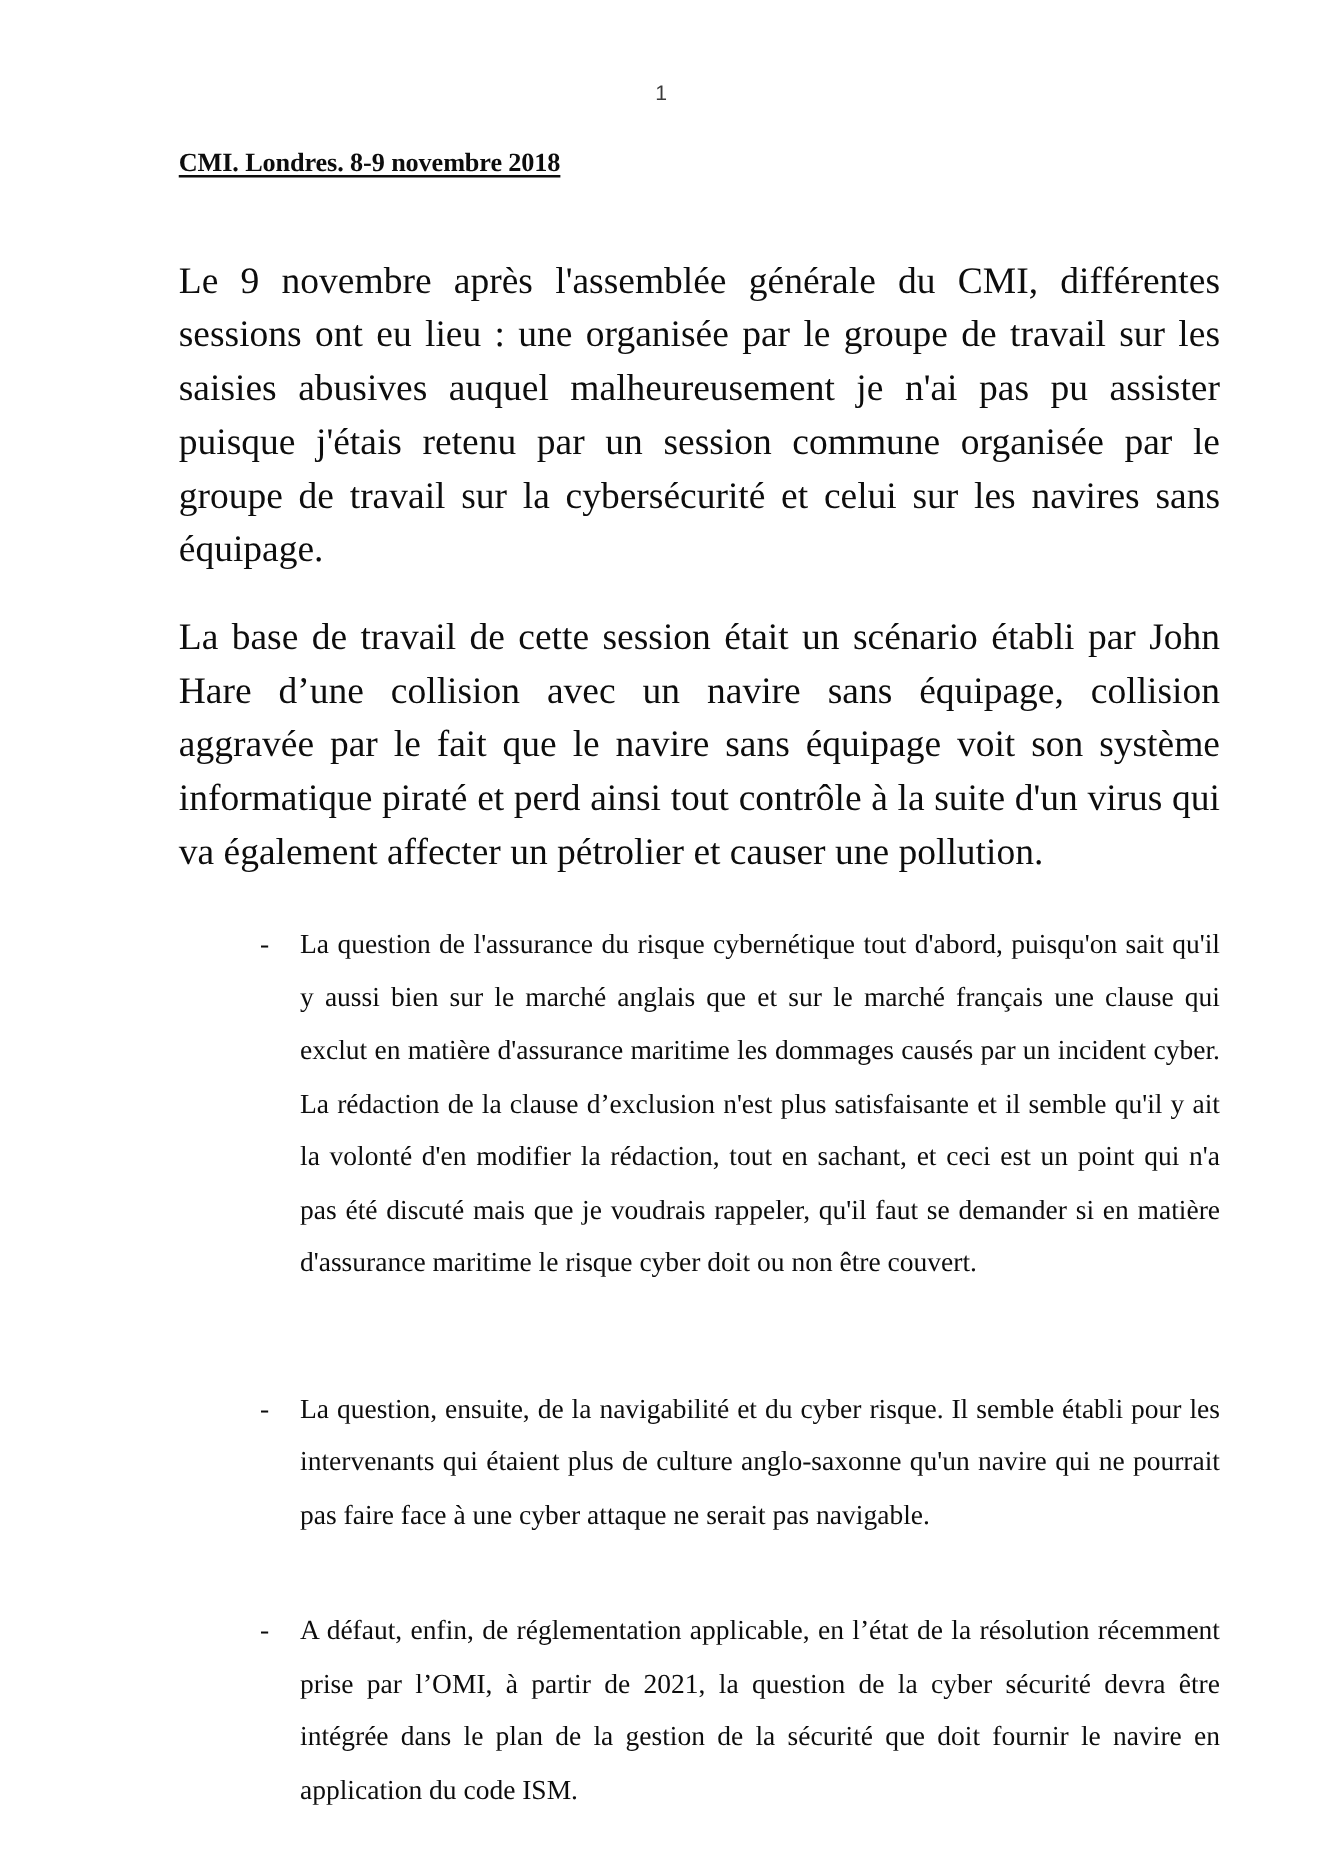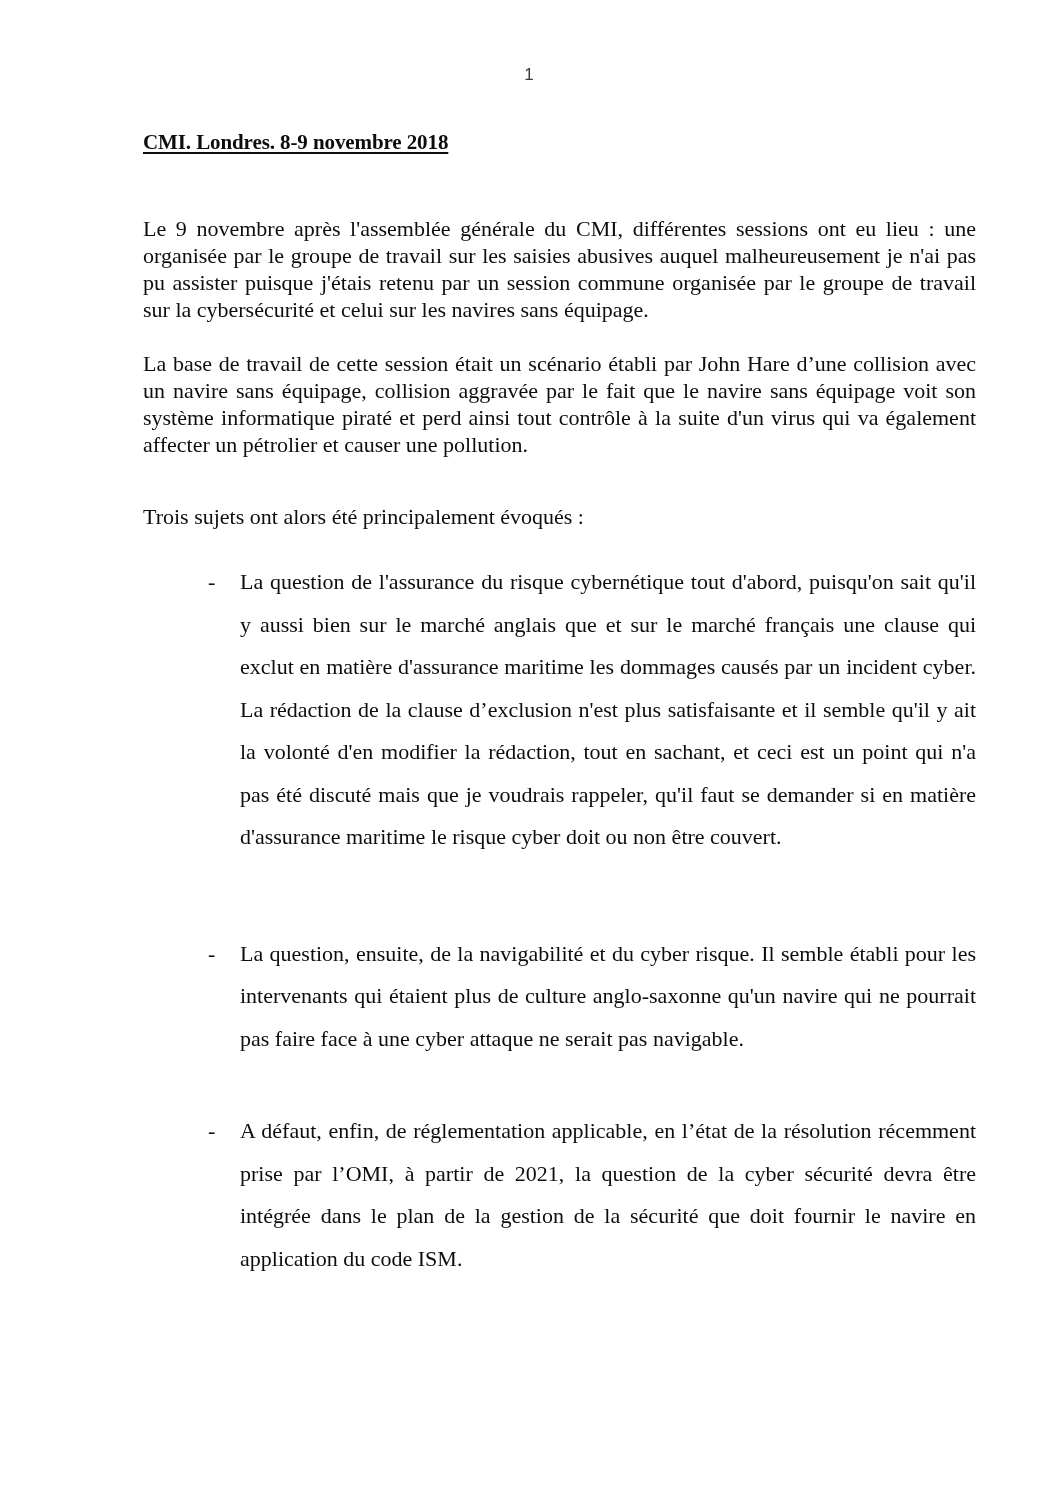--- a/index.html
+++ b/index.html
@@ -31,21 +31,20 @@
   }
 
   
   .content {
     position: absolute;
     left: 143px;
     top: 112px;
     width: 833px;   
     font-family: "Liberation Serif", "DejaVu Serif", serif;
     color: #0d0d0d;
-    margin-top: 12px;
   }
 
   
   .heading-block {
     margin: 0 0 0 0;
   }
 
   .doc-heading {
     font-size: 21px;
     font-weight: bold;
@@ -54,22 +53,22 @@
     margin: 0;
     white-space: nowrap;
   }
   .doc-heading span.u {
     text-decoration: underline;
     text-underline-offset: 3px;
   }
 
   
   .para {
-    font-size: 22px;
-    line-height: 27px;
+    font-size: 30px;
+    line-height: 43px;
     text-align: justify;
     text-justify: inter-word;
     margin: 0;
     hyphens: none;
   }
 
   .para.p-intro  { margin-top: 55px; }
   .para.p-second { margin-top: 27px; }
   .para.p-lead   { margin-top: 45px; }
 
@@ -116,21 +115,20 @@
   <div class="content">
 
     <div class="heading-block">
       <div class="doc-heading"><span class="u">CMI. Londres. 8-9 novembre 2018</span></div>
     </div>
 
     <p class="para p-intro">Le 9 novembre après l'assemblée générale du CMI, différentes sessions ont eu lieu : une organisée par le groupe de travail sur les saisies abusives auquel malheureusement je n'ai pas pu assister puisque j'étais retenu par un session commune organisée par le groupe de travail sur la cybersécurité et celui sur les navires sans équipage.</p>
 
     <p class="para p-second">La base de travail de cette session était un scénario établi par John Hare d’une collision avec un navire sans équipage, collision aggravée par le fait que le navire sans équipage voit son système informatique piraté et perd ainsi tout contrôle à la suite d'un virus qui va également affecter un pétrolier et causer une pollution.</p>
 
-    <p class="para p-lead">Trois sujets ont alors été principalement évoqués :</p>
 
     <ul class="bullets">
 
       <li class="bullet b1">
         <span class="dash">-</span>
         <span class="body">La question de l'assurance du risque cybernétique tout d'abord, puisqu'on sait qu'il y aussi bien sur le marché anglais que et sur le marché français une clause qui exclut en matière d'assurance maritime les dommages causés par un incident cyber. La rédaction de la clause d’exclusion n'est plus satisfaisante et il semble qu'il y ait la volonté d'en modifier la rédaction, tout en sachant, et ceci est un point qui n'a pas été discuté mais que je voudrais rappeler, qu'il faut se demander si en matière d'assurance maritime le risque cyber doit ou non être couvert.</span>
       </li>
 
       <li class="bullet b2">
         <span class="dash">-</span>

